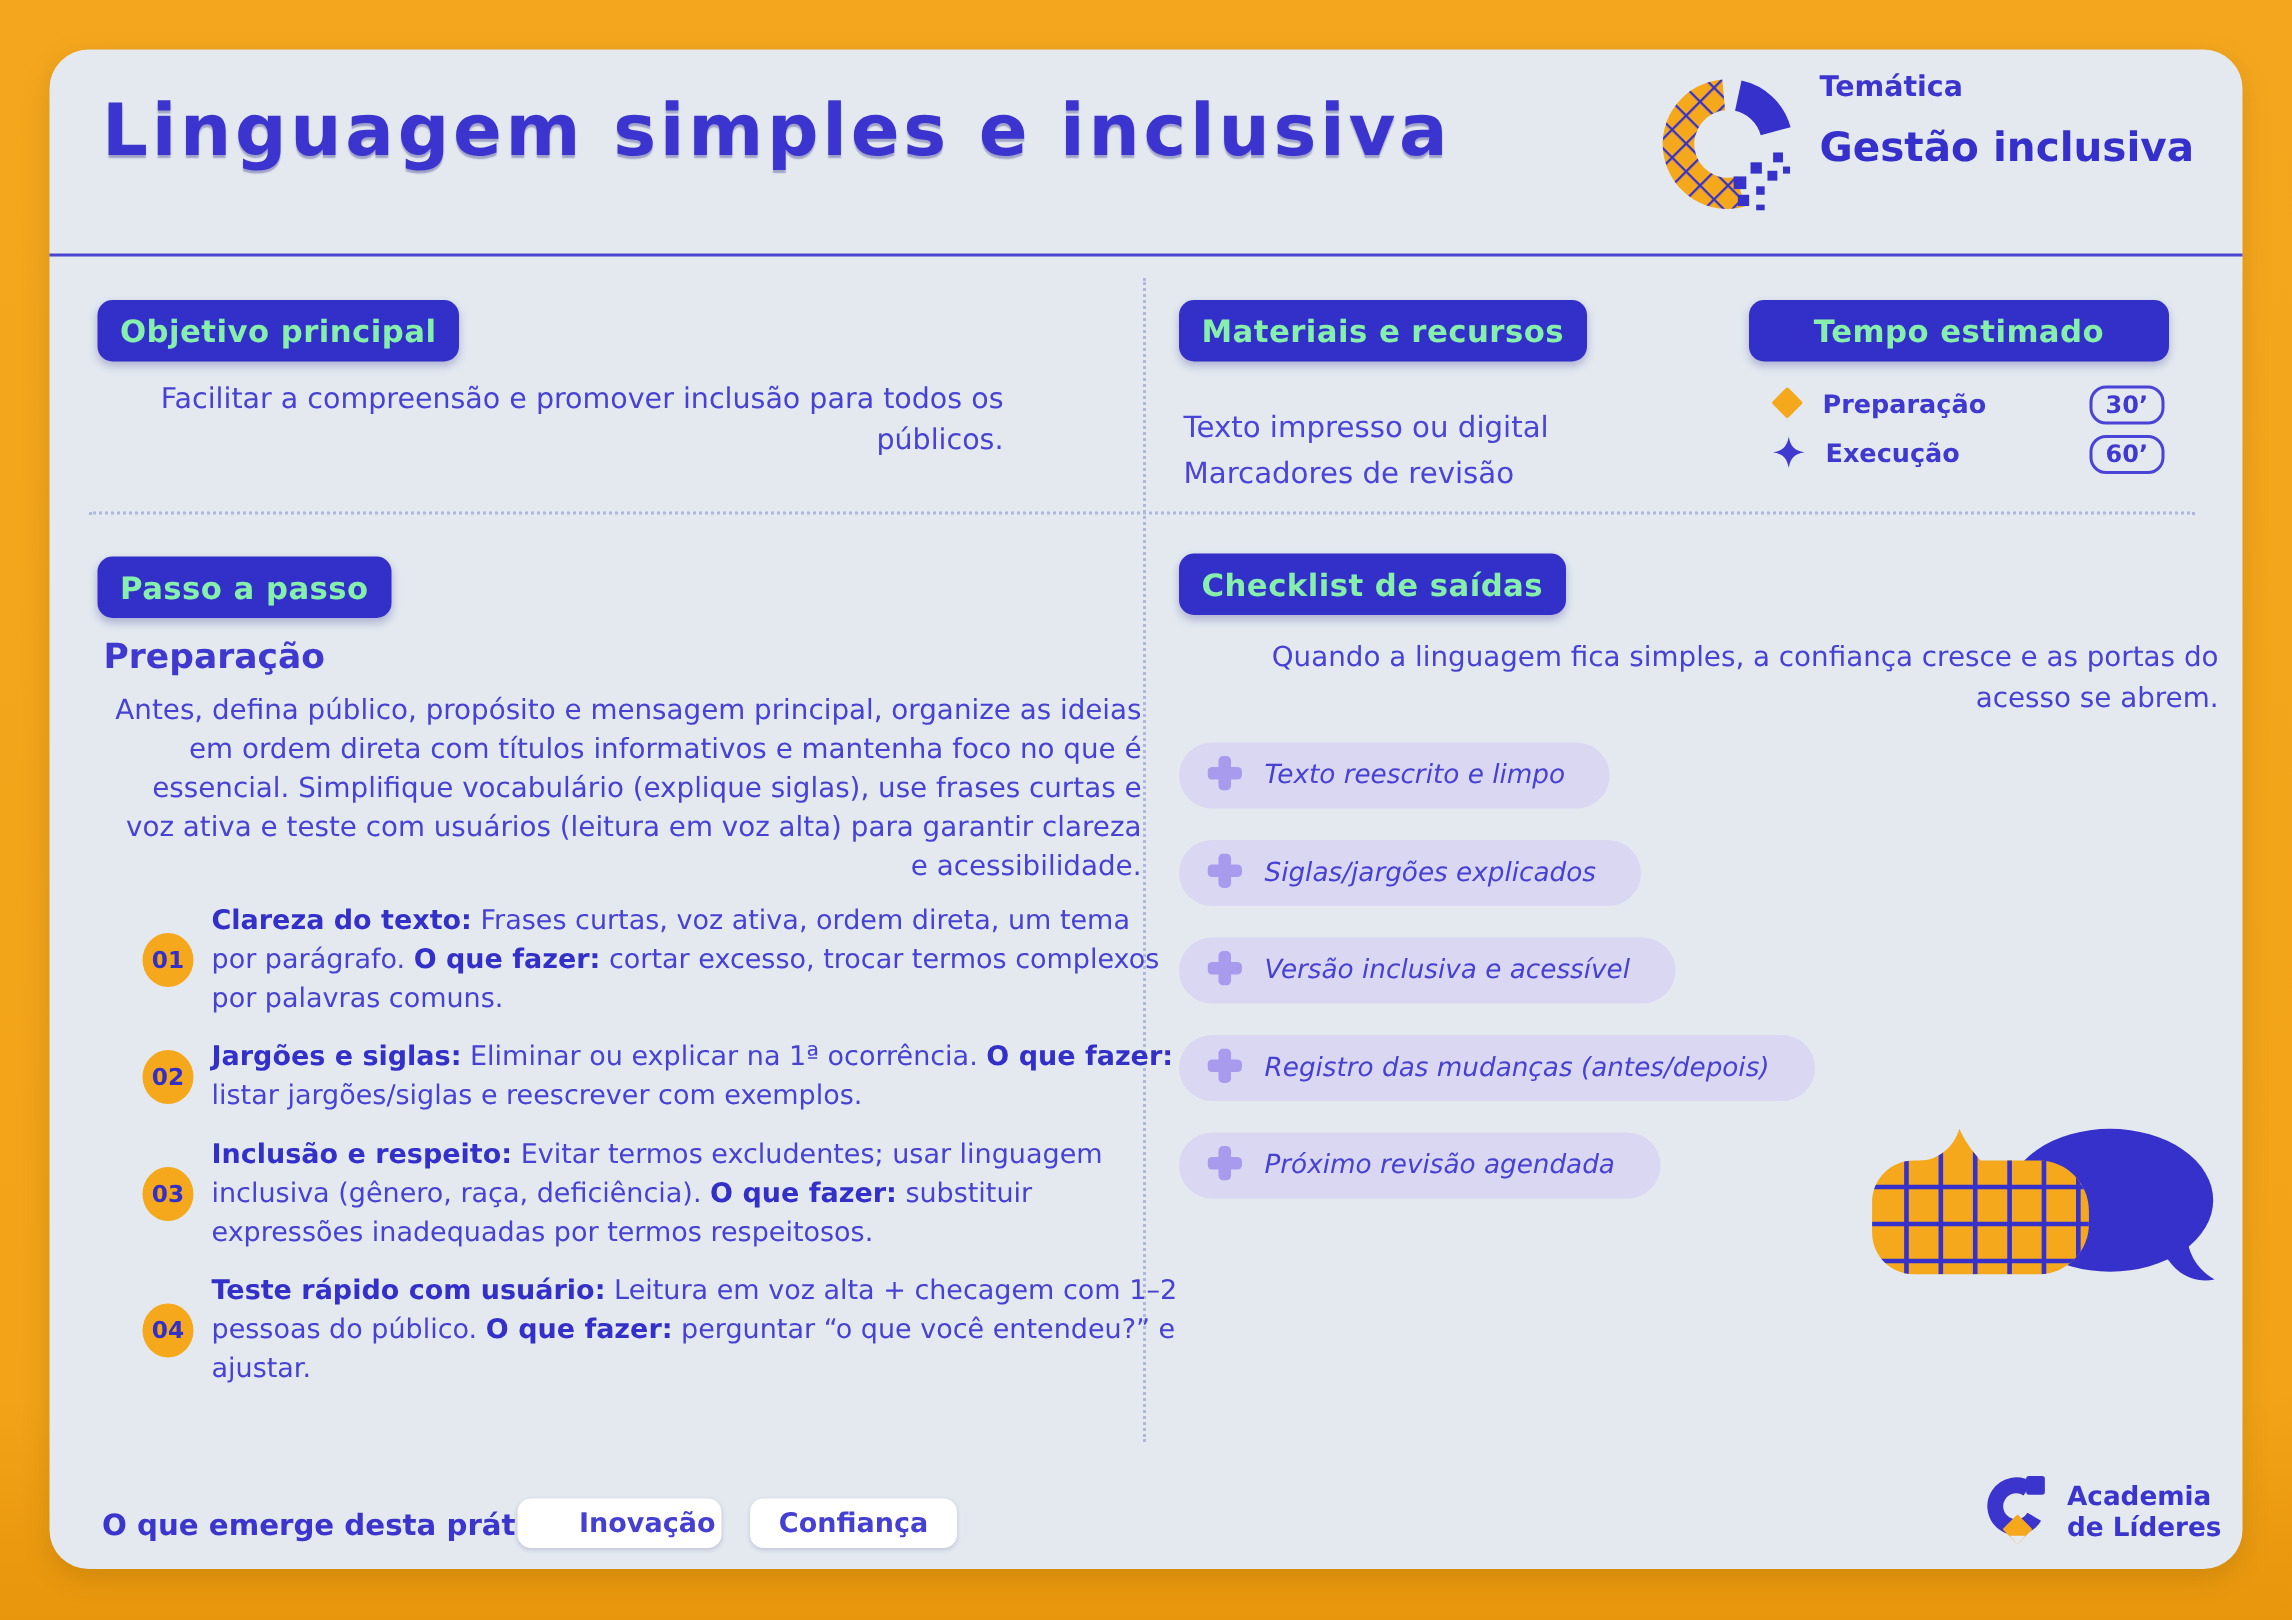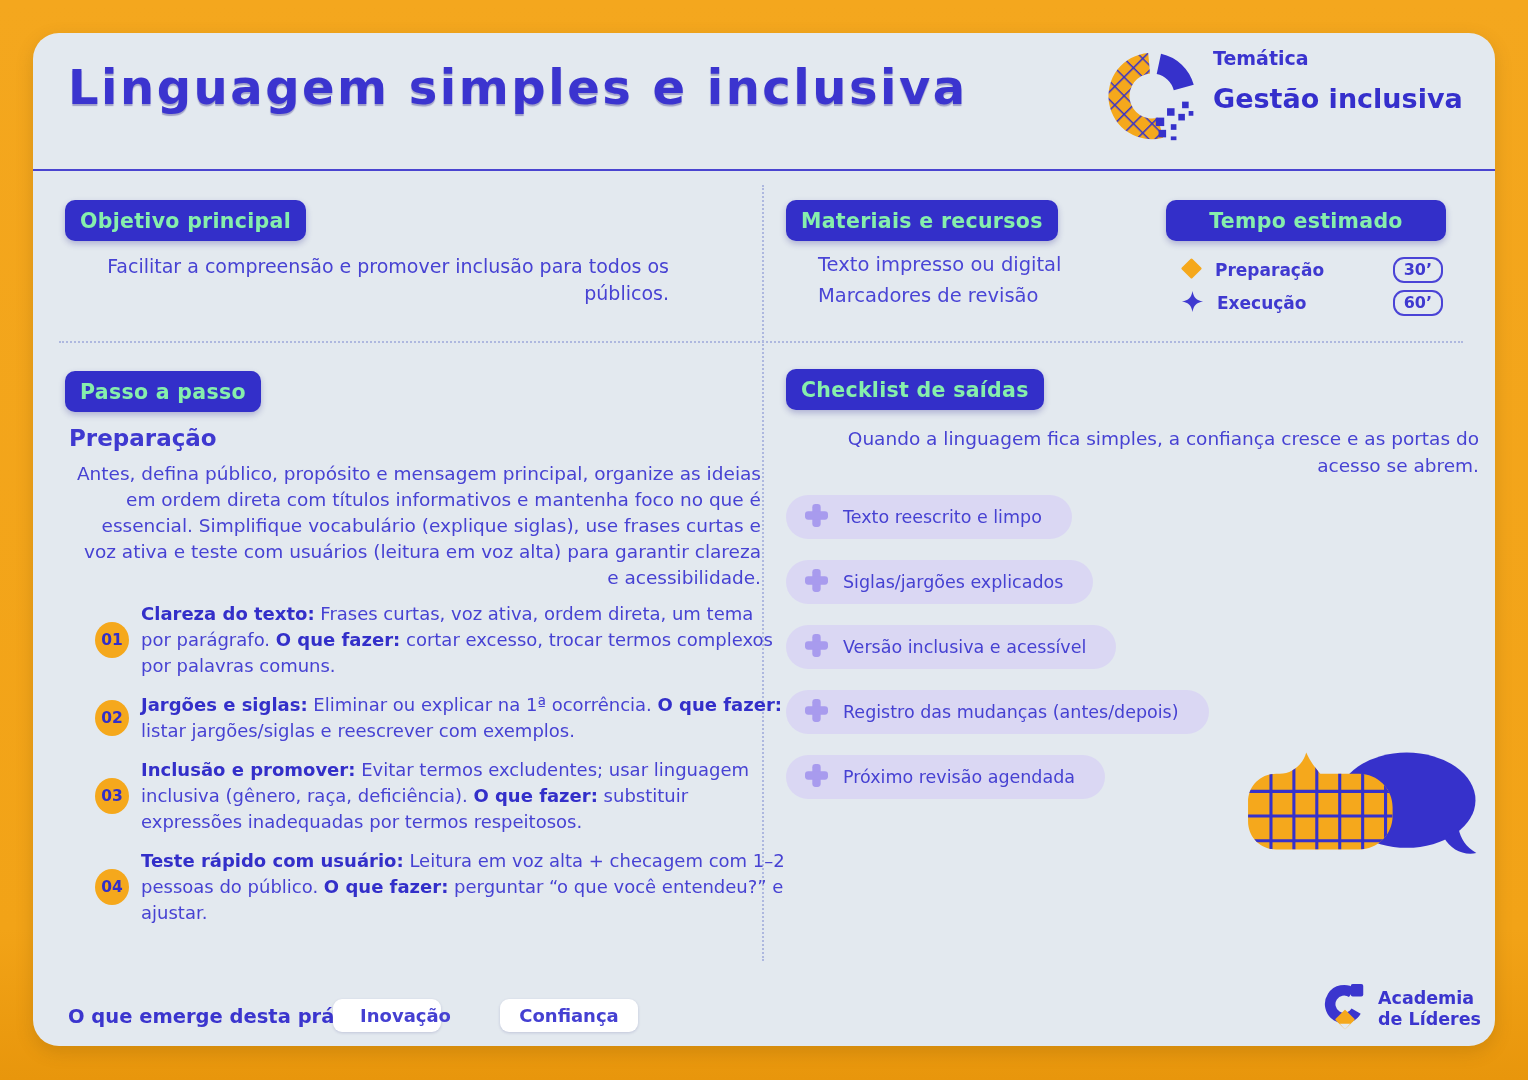--- a/index.html
+++ b/index.html
@@ -39,21 +39,21 @@
   }
   .chip-objetivo  { left:32px;  top:167px; }
   .chip-materiais { left:753px; top:167px; }
   .chip-tempo     { left:1133px; top:167px; width:280px; }
   .chip-passos    { left:32px;  top:338px; }
   .chip-checklist { left:753px; top:336px; }
 
   .body-text { color:#4742D3; font-size:18.5px; line-height:27px;text-align:right; }
   .objective-text { left:36px; top:220px; width:600px; font-size:19px; }
 
-  .materials-list { left:756px; top:216px; list-style:none;margin-left:29px; }
+  .materials-list { left:756px; top:236px; list-style:none; }
   .materials-list li { font-size:19.5px; color:#4A45D6; line-height:31px; }
 
   .time-rows { left:1148px; top:222px; width:262px; }
   .time-row { display:flex; align-items:center; height:30px; margin-bottom:3px; gap:13px; }
   .time-label { font-size:17px; font-weight:600; color:#3F39D0; flex:1; }
   .time-badge {
     border:2px solid #4A43D6; border-radius:11px; color:#3F39D0;
     font-size:16px; font-weight:700; padding:1px 9px 2px;
   }
 
@@ -70,33 +70,33 @@
   .step-text { font-size:18px; line-height:26px; color:#4742D3; }
   .step-text .b { font-weight:700; color:#332FC9; }
 
   .checklist-intro { left:756px; top:392px; width:690px; font-size:18.5px; line-height:27px; }
   .pills { left:753px; top:462px; display:flex; flex-direction:column; align-items:flex-start; }
   .pill {
     display:inline-flex; align-items:center; gap:15px; height:44px;
     background:#DAD7F3; border-radius:22px; padding:0 30px 0 19px;
     margin-bottom:21px;
   }
-  .pill-label { font-size:17.5px; font-weight:500; color:#4641D2; }
+  .pill-label { font-size:17.5px; font-weight:500; color:#4641D2;font-style:italic; }
 
   .bubbles { left:1208px; top:716px; }
 
   
   .footer-question { left:35px; top:972px; font-size:19.5px; font-weight:700; color:#3B35CE; }
   .tag {
     top:966px; height:33px; background:#fff; border-radius:9px;
     display:flex; align-items:center; justify-content:center;
     font-size:18px; font-weight:700; color:#4540D2;
     box-shadow:0 1px 3px rgba(40,40,120,.18);
   }
-  .tag-1 { left:300px; width:108px;padding-left:37px; }
+  .tag-1 { left:312px; width:136px;padding-left:37px; }
   .tag-2 { left:467px; width:138px; }
   .brand { left:1288px; top:948px; display:flex; align-items:center; gap:9px; }
   .brand-text { font-size:17.5px; font-weight:800; color:#3B35CE; line-height:1.18; }
 </style>
 </head>
 <body>
 
 <div class="card">
 
   <div class="abs title">Linguagem simples e inclusiva</div>
@@ -172,21 +172,21 @@
         <div class="step-text"><span class="b">Clareza do texto:</span><span> Frases curtas, voz ativa, ordem direta, um tema por parágrafo. </span><span class="b">O que fazer:</span><span> cortar excesso, trocar termos complexos por palavras comuns.</span></div>
       </div>
 
       <div class="step">
         <div class="step-badge">02</div>
         <div class="step-text"><span class="b">Jargões e siglas:</span><span> Eliminar ou explicar na 1ª ocorrência. </span><span class="b">O que fazer:</span><span> listar jargões/siglas e reescrever com exemplos.</span></div>
       </div>
 
       <div class="step">
         <div class="step-badge">03</div>
-        <div class="step-text"><span class="b">Inclusão e promover:</span><span> Evitar termos excludentes; usar linguagem inclusiva (gênero, raça, deficiência). </span><span class="b">O que fazer:</span><span> substituir expressões inadequadas por termos respeitosos.</span></div>
+        <div class="step-text"><span class="b">Inclusão e respeito:</span><span> Evitar termos excludentes; usar linguagem inclusiva (gênero, raça, deficiência). </span><span class="b">O que fazer:</span><span> substituir expressões inadequadas por termos respeitosos.</span></div>
       </div>
 
       <div class="step">
         <div class="step-badge">04</div>
         <div class="step-text"><span class="b">Teste rápido com usuário:</span><span> Leitura em voz alta + checagem com 1–2 pessoas do público. </span><span class="b">O que fazer:</span><span> perguntar “o que você entendeu?” e ajustar.</span></div>
       </div>
     </div>
 
   <div class="abs chip chip-checklist">Checklist de saídas</div>
   <div class="abs body-text checklist-intro">Quando a linguagem fica simples, a confiança cresce e as portas do acesso se abrem.</div>

